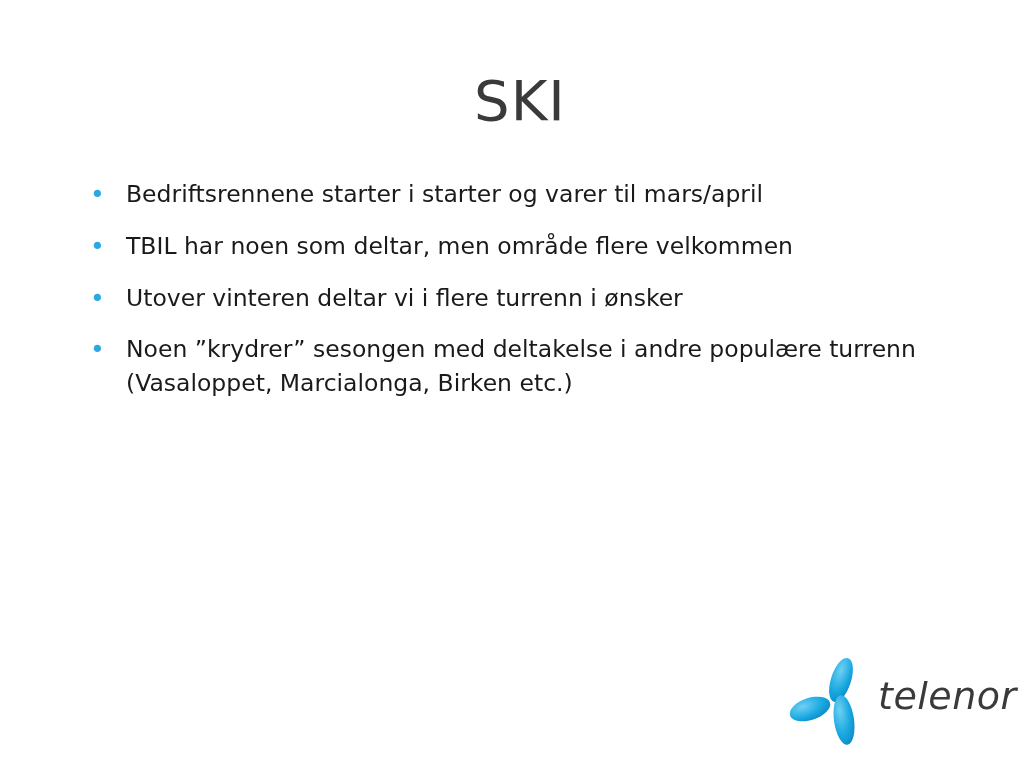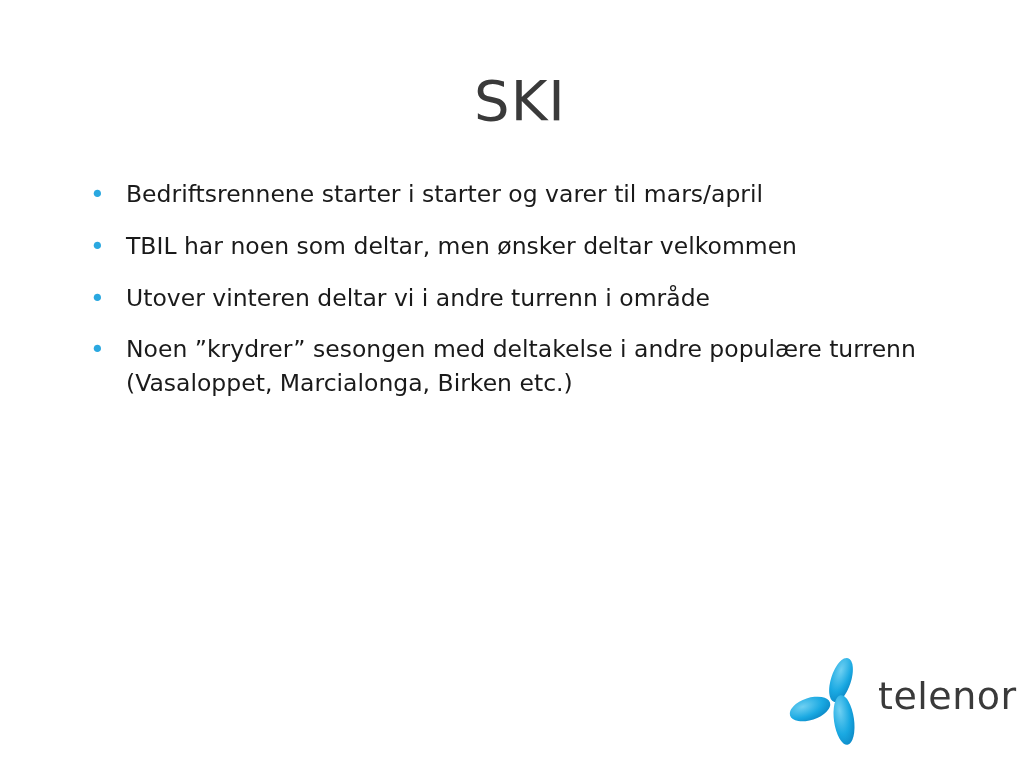--- a/index.html
+++ b/index.html
@@ -58,20 +58,21 @@
   }
   .bullet-text {
     display: block;
   }
   .logo {
     position: absolute;
     right: 28px;
     bottom: 22px;
     width: 210px;
     height: 92px;
+    font-style: italic;
   }
   .logo-wordmark {
     position: absolute;
     left: 92px;
     top: 20px;
     font-size: 38px;
     color: #3a3a3a;
     font-family: "DejaVu Sans", "Liberation Sans", sans-serif;
     letter-spacing: 0.5px;
   }
@@ -90,25 +91,25 @@
 
   <div class="slide-title">SKI</div>
 
   <ul class="bullet-list">
     <li class="bullet-item">
       <span class="bullet-dot">•</span>
       <span class="bullet-text">Bedriftsrennene starter i starter  og varer til mars/april</span>
     </li>
     <li class="bullet-item">
       <span class="bullet-dot">•</span>
-      <span class="bullet-text">TBIL har noen som deltar, men ønsker deltar velkommen</span>
+      <span class="bullet-text">TBIL har noen som deltar, men område flere velkommen</span>
     </li>
     <li class="bullet-item">
       <span class="bullet-dot">•</span>
-      <span class="bullet-text">Utover vinteren deltar vi i andre turrenn i område</span>
+      <span class="bullet-text">Utover vinteren deltar vi i flere turrenn i ønsker</span>
     </li>
     <li class="bullet-item">
       <span class="bullet-dot">•</span>
       <span class="bullet-text">Noen ”krydrer” sesongen med deltakelse i andre populære turrenn (Vasaloppet, Marcialonga, Birken etc.)</span>
     </li>
   </ul>
 
   <div class="logo">
     <svg class="logo-mark" viewBox="0 0 90 90">
       <defs>

